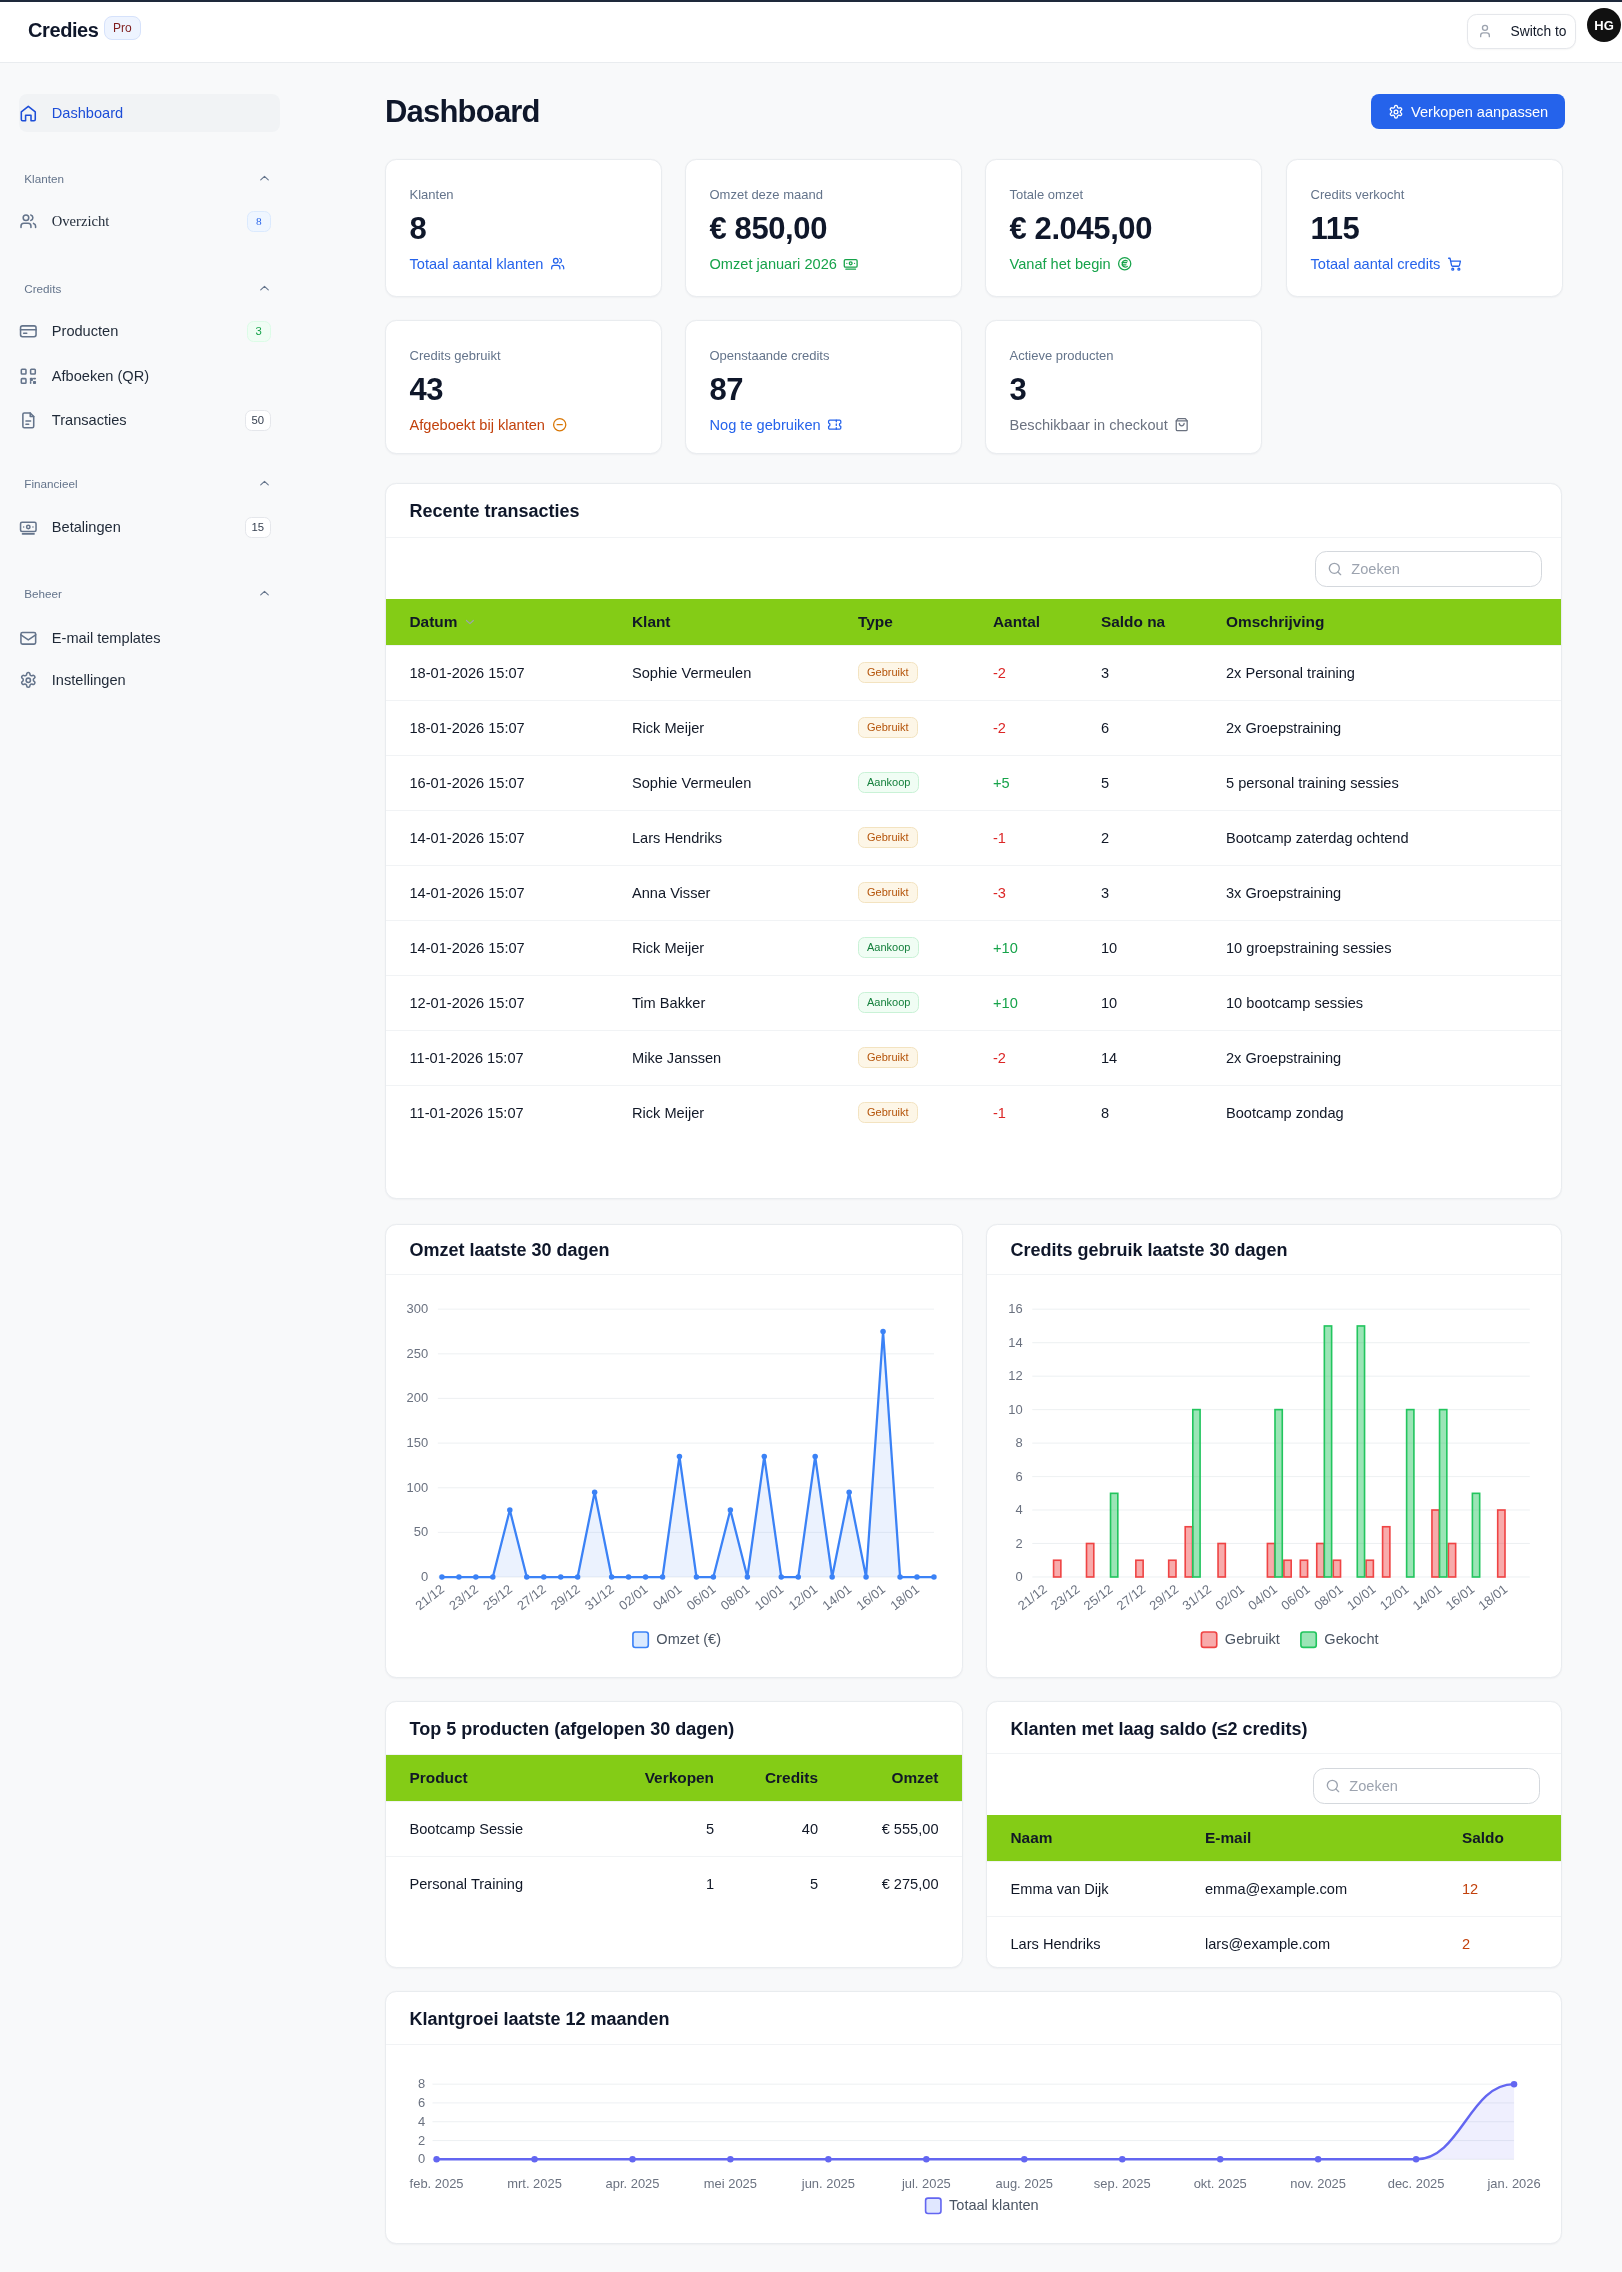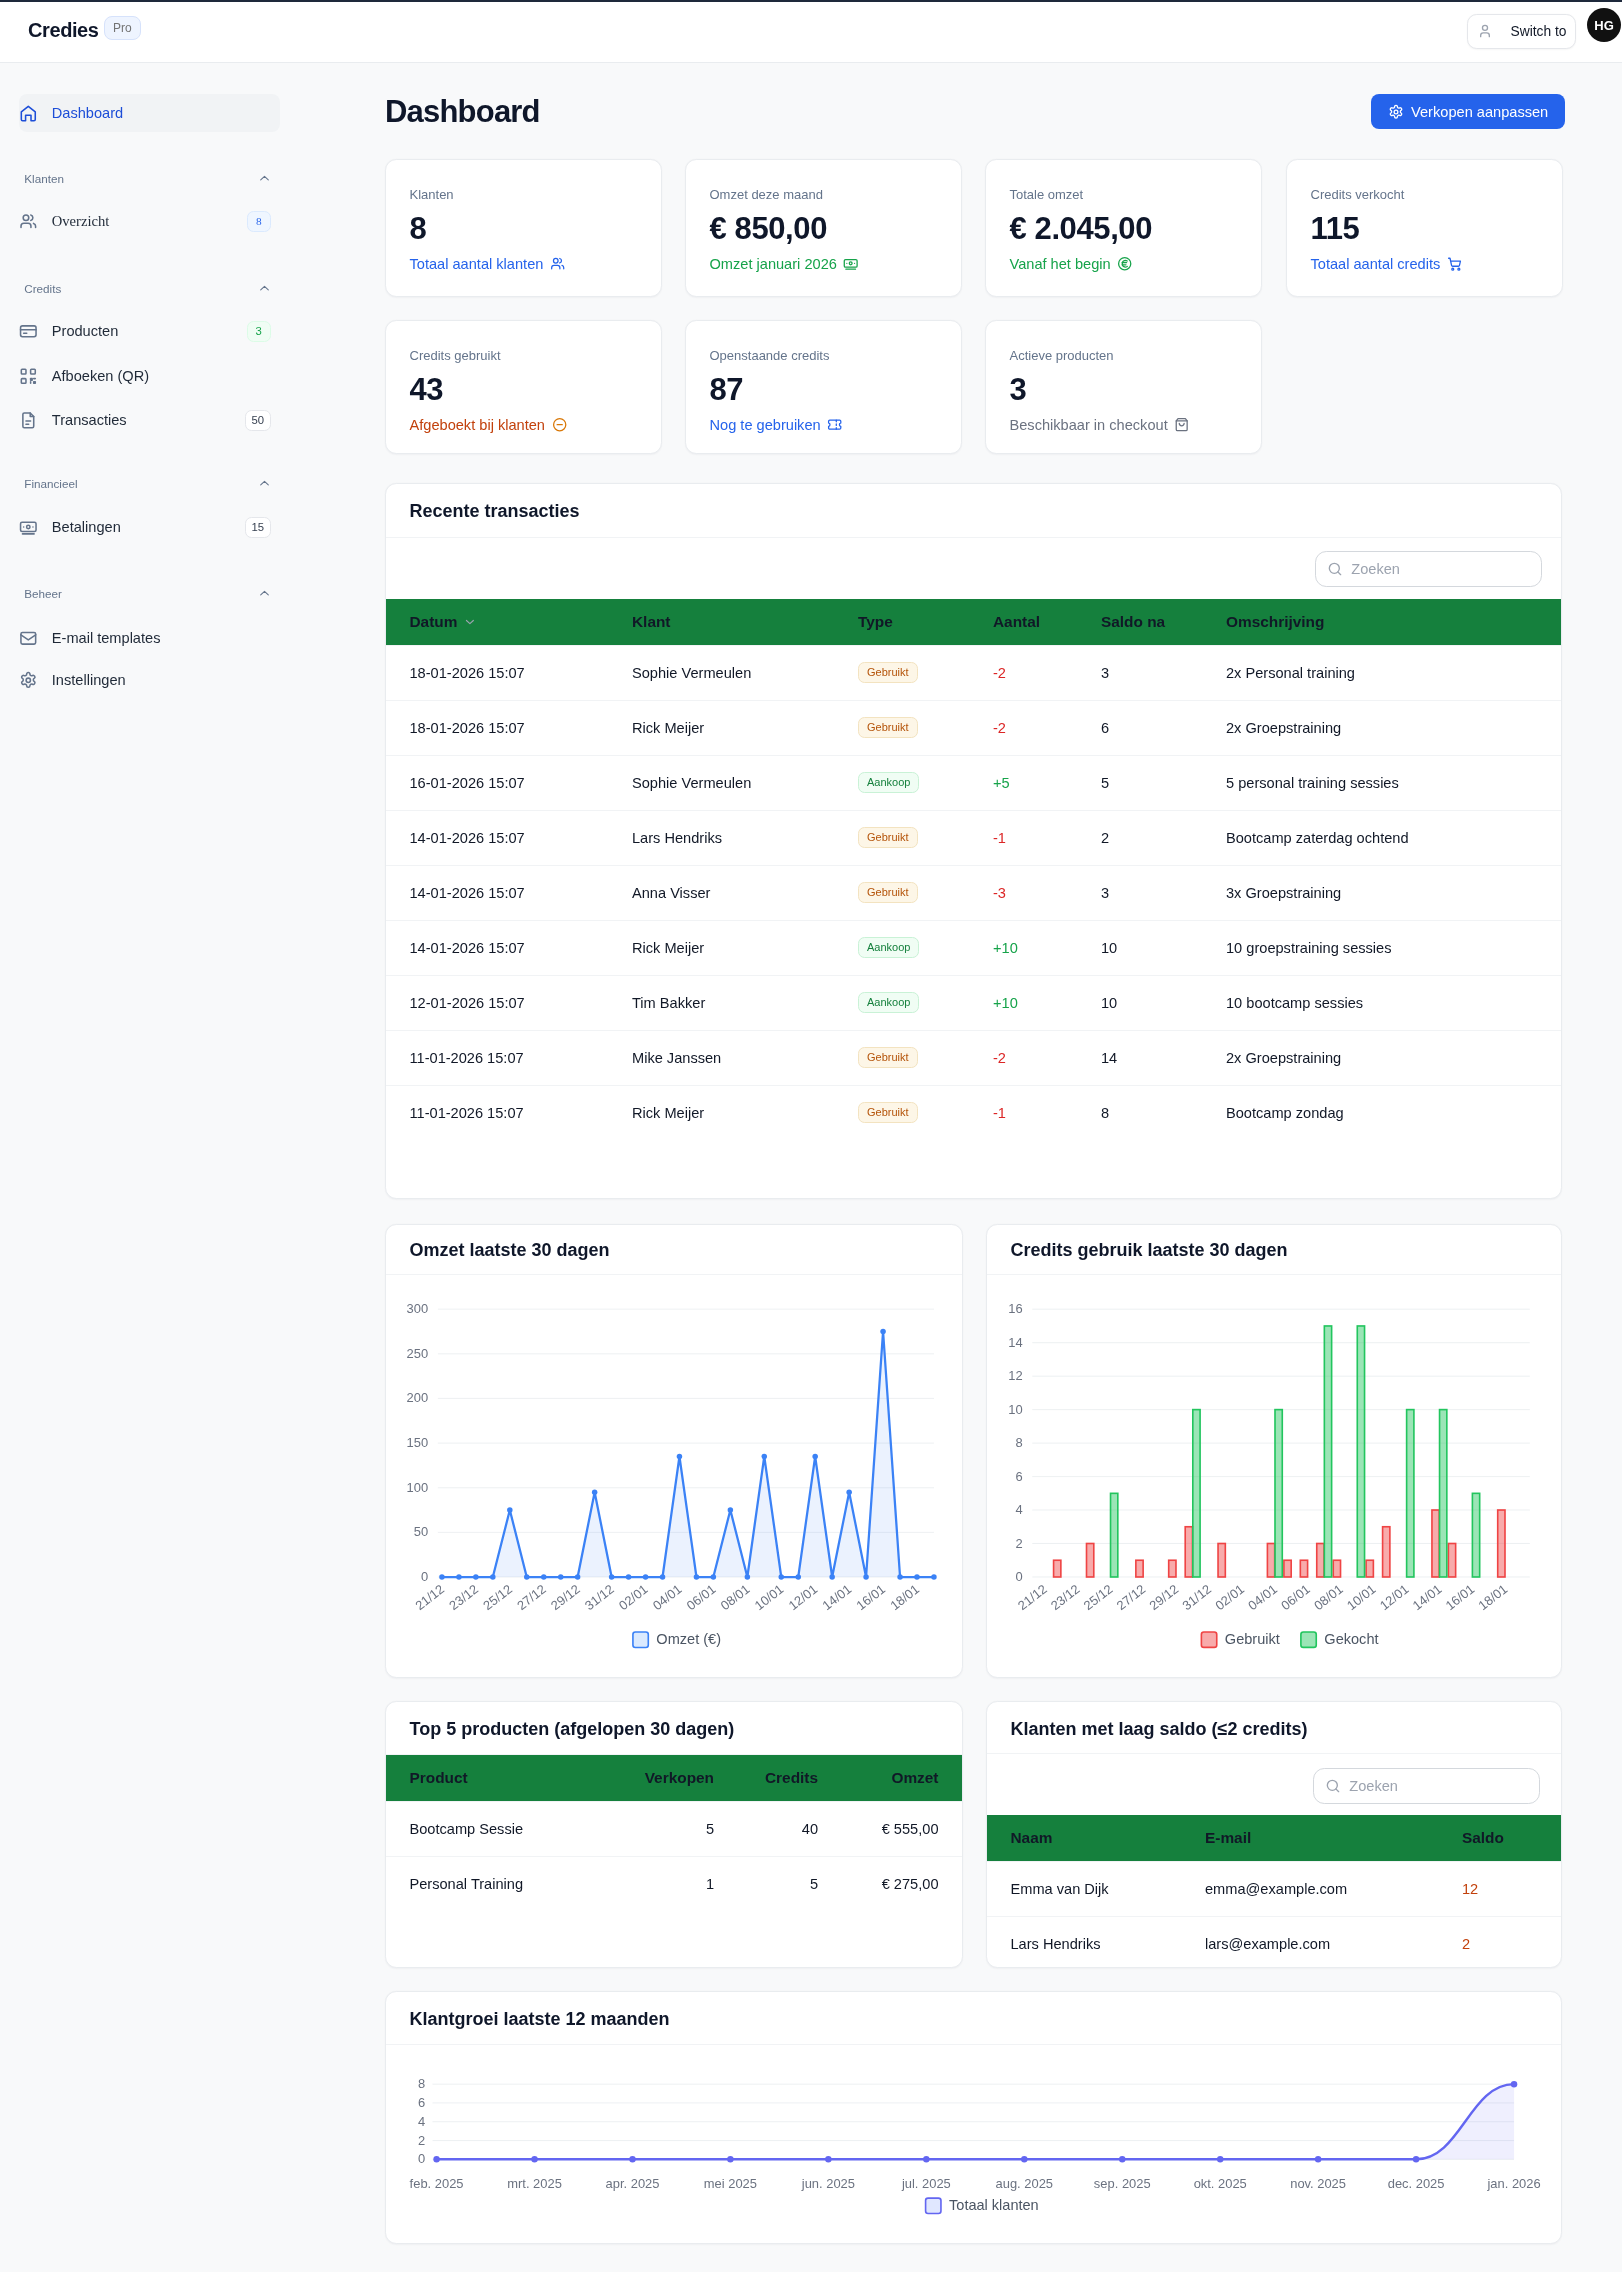--- a/index.html
+++ b/index.html
@@ -1,20 +1,20 @@
 <!DOCTYPE html>
 <html lang="nl" style="font-size:13px"><head><meta charset="utf-8"><title>Credies</title>
 <style>
 *{margin:0;padding:0;box-sizing:border-box;}
 html,body{width:1623px;height:2273px;font-family:"Liberation Sans",sans-serif;background:#f8f9fa;color:#111827;}
 .page{position:relative;width:1623px;height:2273px;overflow:hidden;}
 .topline{position:absolute;top:0;left:0;width:1623px;height:2.4px;background:#1e293b;}
 .header{position:absolute;top:2.4px;left:0;width:1623px;height:61px;background:#fff;border-bottom:0.8px solid #e9ecef;}
 .logo{position:absolute;left:28px;top:20px;font-size:20px;font-weight:700;color:#0f172a;letter-spacing:-0.4px;line-height:20px;}
-.probadge{position:absolute;left:104px;top:16px;height:24px;padding:0 8px;background:#eef4ff;border:0.8px solid #d6e2fb;border-radius:8px;font-size:12px;color:#737373;line-height:22.7px;font-weight:500;}
+.probadge{position:absolute;left:104px;top:16px;height:24px;padding:0 8px;background:#eef4ff;border:0.8px solid #d6e2fb;border-radius:8px;font-size:12px;color:#7f1d1d;line-height:22.7px;font-weight:500;}
 .switchbtn{position:absolute;left:1467px;top:13.8px;width:109px;height:35px;background:#fff;border:0.8px solid #e5e7eb;border-radius:9.7px;display:flex;align-items:center;justify-content:center;gap:18px;font-size:13.8px;color:#111827;box-shadow:0 0.8px 1.6px rgba(0,0,0,0.04);}
 .avatar{position:absolute;left:1587px;top:8px;width:34px;height:34px;border-radius:50%;background:#111111;color:#fff;font-size:13px;font-weight:600;display:flex;align-items:center;justify-content:center;}
 
 .side{position:absolute;left:0;top:64px;width:324px;}
 .sitem{position:absolute;left:19.4px;width:261px;height:38px;border-radius:8px;display:flex;align-items:center;font-size:14.6px;color:#1f2937;}
 .sitem .txt{margin-left:13.8px;flex:1;}
 .sitem.active{background:#f1f3f5;color:#1d4ed8;font-weight:500;}
 .slabel{position:absolute;left:19.4px;padding-left:4.9px;width:261px;font-size:11.7px;color:#64748b;display:flex;align-items:center;}
 .slabel .chev{margin-left:auto;margin-right:9.7px;width:13px;height:13px;color:#64748b;}
 .sbadge{margin-right:9.7px;min-width:24px;height:21px;border-radius:6.5px;display:flex;align-items:center;justify-content:center;font-size:11.3px;padding:0 5.7px;}
@@ -28,21 +28,21 @@
 .kpi .lbl{position:absolute;left:23.5px;top:27.5px;font-size:13px;color:#64748b;line-height:13.8px;}
 .kpi .num{position:absolute;left:23.5px;top:53px;font-size:31px;font-weight:700;color:#0f172a;letter-spacing:-0.4px;line-height:32px;}
 .kpi .foot{position:absolute;left:23.5px;top:96px;font-size:14.6px;display:flex;align-items:center;gap:6.5px;line-height:16px;}
 .foot.blue{color:#2563eb;} .foot.green{color:#16a34a;} .foot.orange{color:#c2410c;} .foot.gray{color:#6b7280;}
 .cardtitle{position:absolute;left:23.5px;font-size:18px;font-weight:700;color:#0f172a;}
 .tdivider{position:absolute;left:0;right:0;height:0.8px;background:#f1f3f5;}
 .search{position:absolute;width:227px;height:36px;border:0.8px solid #d4d8dd;border-radius:11.3px;background:#fff;display:flex;align-items:center;}
 .search .mag{margin-left:11.3px;width:16px;height:16px;color:#9ca3af;}
 .search .ph{margin-left:8px;font-size:14.6px;color:#9ca3af;}
 table.t{border-collapse:collapse;width:100%;table-layout:fixed;}
-table.t th{background:#15803d;font-size:15.4px;font-weight:700;color:#111827;text-align:left;height:46px;padding:0;}
+table.t th{background:#84cc16;font-size:15.4px;font-weight:700;color:#111827;text-align:left;height:46px;padding:0;}
 table.t td{font-size:14.6px;color:#111827;height:55px;padding:0;border-top:0.8px solid #f1f3f5;}
 .pill{display:inline-block;padding:2.4px 8px;border-radius:6.5px;font-size:11px;font-weight:500;line-height:13.8px;}
 .pill.used{background:#fdf6e7;border:0.8px solid #f3e3c0;color:#b45309;}
 .pill.buy{background:#f0fdf4;border:0.8px solid #c9f2d6;color:#15803d;}
 table.t td.neg{color:#dc2626;} table.t td.pos{color:#16a34a;}
 .axis{font-size:16px;fill:#6b7280;font-family:"Liberation Sans",sans-serif;}
 .leg{font-size:18px;fill:#4b5563;font-family:"Liberation Sans",sans-serif;}
 svg{display:block;}
 </style></head>
 <body>

